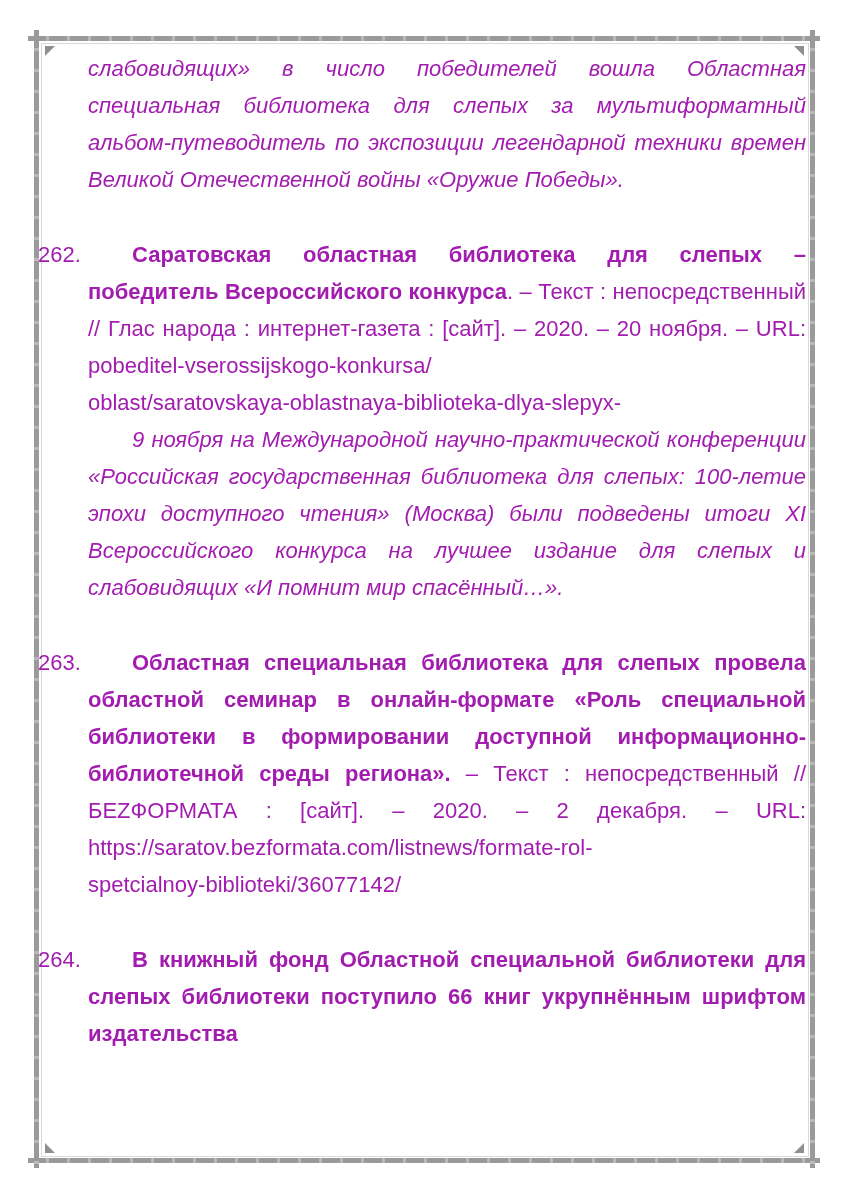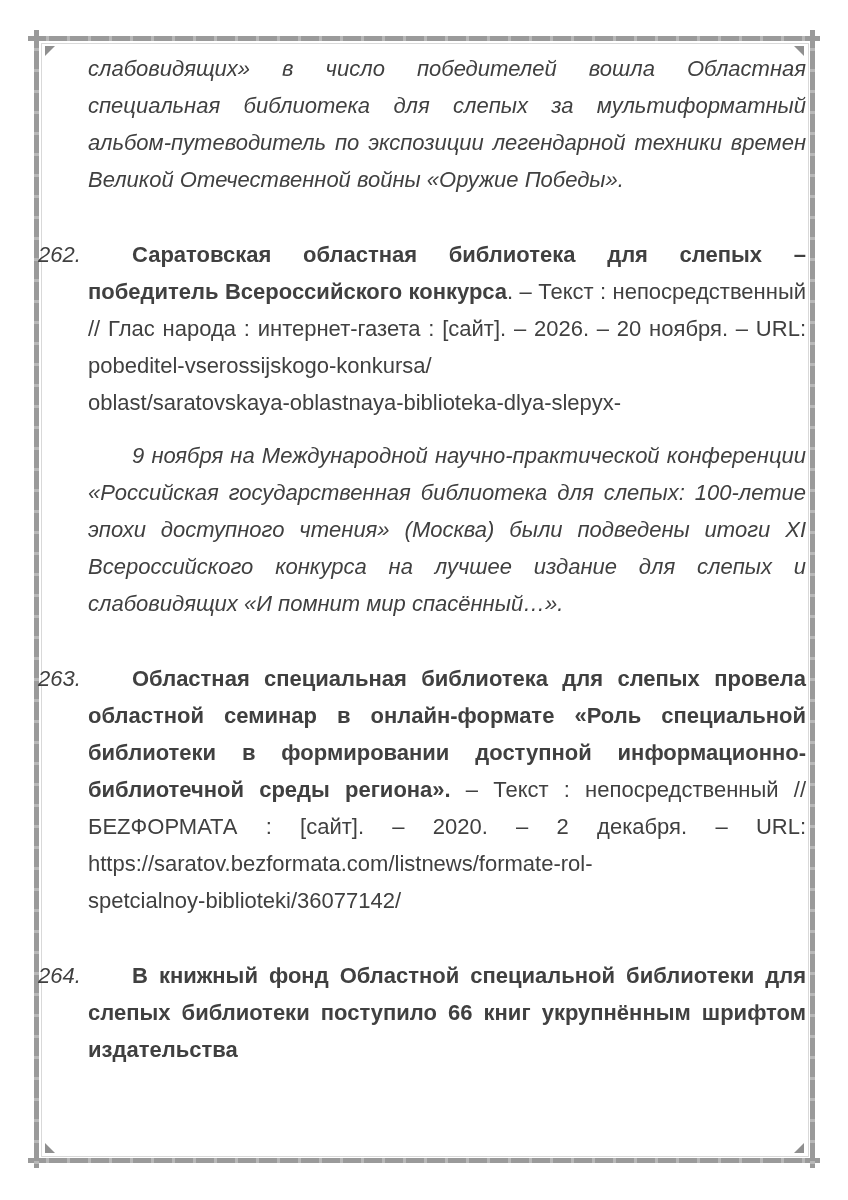--- a/index.html
+++ b/index.html
@@ -3,21 +3,21 @@
 <meta charset="utf-8">
 <style>
   html, body { margin: 0; padding: 0; background: #ffffff; }
   .page {
     position: relative;
     width: 848px;
     height: 1200px;
     background: #ffffff;
     overflow: hidden;
     font-family: "Liberation Sans", "DejaVu Sans", sans-serif;
-    color: #404040;
+    color: #a21caf;
   }
 
   
   .bar { position: absolute; background: #a3a3a3; }
   .bar.h {
     height: 5px; left: 28px; width: 792px;
     background: repeating-linear-gradient(90deg,
       #9a9a9a 0 18px, #b8b8b8 18px 21px);
   }
   .bar.v {
@@ -51,31 +51,29 @@
     text-align: justify;
     margin: 0 0 0 50px;
   }
   .italic { font-style: italic; }
   .bold { font-weight: 700; margin-top: 9px; }
 
   .entry { position: relative; margin-top: 38px; }
   .entry-num {
     position: absolute; left: 0; top: 0;
     font-weight: 400;
-    font-style: italic;
   }
   .entry-body { margin-left: 50px; }
   .entry-cite {
     text-align: justify;
     text-indent: 44px;
   }
   .entry-cite.justify-last { text-align-last: justify; }
   .url-line { text-align: left; white-space: nowrap; }
   .annotation {
-    margin-top: 16px;
     text-align: justify;
     text-indent: 44px;
     font-style: italic;
   }
 </style>
 </head>
 <body>
 
 <div class="page">
 
@@ -92,21 +90,21 @@
   </div>
 
   <div class="content">
 
     <div class="para italic">слабовидящих» в число победителей вошла Областная специальная библиотека для слепых за мультиформатный альбом-путеводитель по экспозиции легендарной техники времен Великой Отечественной войны «Оружие Победы».</div>
 
     <div class="entry">
       <div class="entry-num">262.</div>
       <div class="entry-body">
         <div class="entry-cite justify-last">
-          <span class="bold">Саратовская областная библиотека для слепых – победитель Всероссийского конкурса</span><span>. – Текст : непосредственный // Глас народа : интернет-газета : [сайт]. – 2026. – 20 ноября. – URL:</span>
+          <span class="bold">Саратовская областная библиотека для слепых – победитель Всероссийского конкурса</span><span>. – Текст : непосредственный // Глас народа : интернет-газета : [сайт]. – 2020. – 20 ноября. – URL:</span>
         </div>
         <div class="url-line">pobeditel-vserossijskogo-konkursa/</div>
         <div class="url-line">oblast/saratovskaya-oblastnaya-biblioteka-dlya-slepyx-</div>
         <div class="annotation">9 ноября на Международной научно-практической конференции «Российская государственная библиотека для слепых: 100-летие эпохи доступного чтения» (Москва) были подведены итоги XI Всероссийского конкурса на лучшее издание для слепых и слабовидящих «И помнит мир спасённый…».</div>
       </div>
     </div>
 
     <div class="entry">
       <div class="entry-num">263.</div>
       <div class="entry-body">

